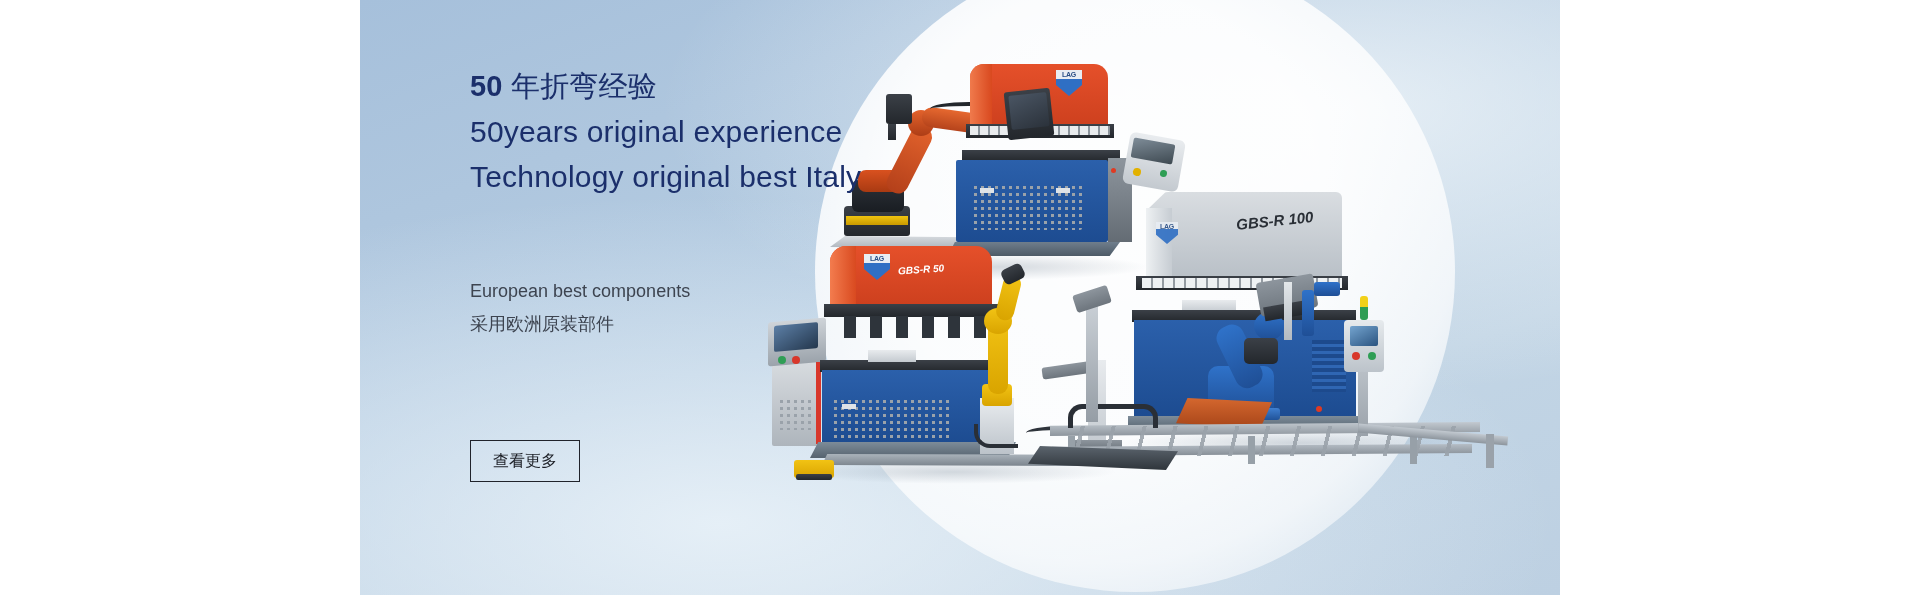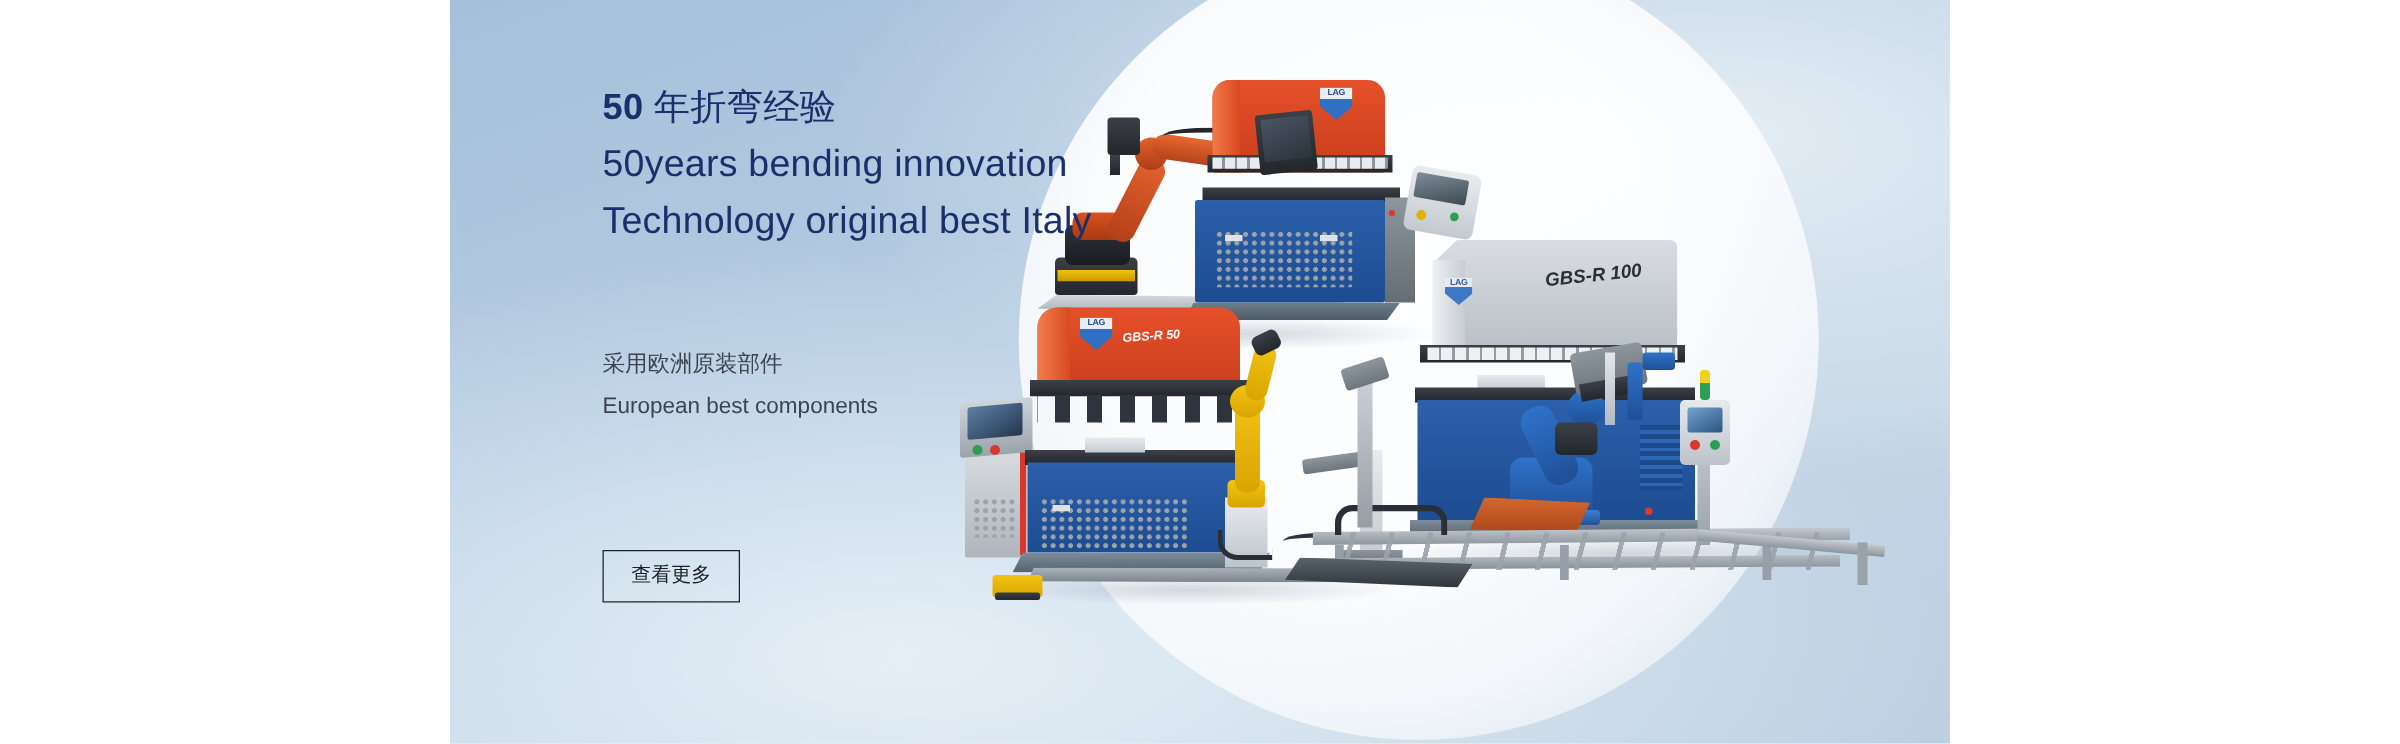--- a/index.html
+++ b/index.html
@@ -33,21 +33,21 @@
     background:radial-gradient(circle at 45% 40%,
         rgba(255,255,255,.97) 0%,
         rgba(255,255,255,.93) 42%,
         rgba(255,255,255,.72) 68%,
         rgba(255,255,255,.30) 86%,
         rgba(255,255,255,0) 100%);
     pointer-events:none;
   }
 
   
-  .text-col { position:absolute; left:122px; top:0; width:470px; height:495px; }
+  .text-col { position:absolute; left:110px; top:0; width:470px; height:495px; }
 
   .headline { position:absolute; left:0; top:64px; width:470px; }
   .headline .line {
     color:#1b2f6b;
     font-size:30px;
     line-height:45px;
     white-space:nowrap;
     letter-spacing:.2px;
   }
   .headline .line.cn { font-size:29px; }
@@ -369,26 +369,26 @@
                     background:linear-gradient(180deg,#5b646d,#2f353b);
                     clip-path:polygon(8% 0,100% 22%,92% 100%,0 74%);"></div>
       </div>
 
     </div>
 
     <div class="text-col">
 
       <div class="headline">
         <div class="line cn bold50"><span>50</span><span class="rest"> 年折弯经验</span></div>
-        <div class="line en">50years bending innovation</div>
+        <div class="line en">50years original experience</div>
         <div class="line en">Technology original best Italy</div>
       </div>
 
       <div class="sub">
+        <div class="line en">European best components</div>
         <div class="line cn">采用欧洲原装部件</div>
-        <div class="line en">European best components</div>
       </div>
 
       <button class="cta">查看更多</button>
     </div>
 
   </div>
 </div>
 
 </body></html>

